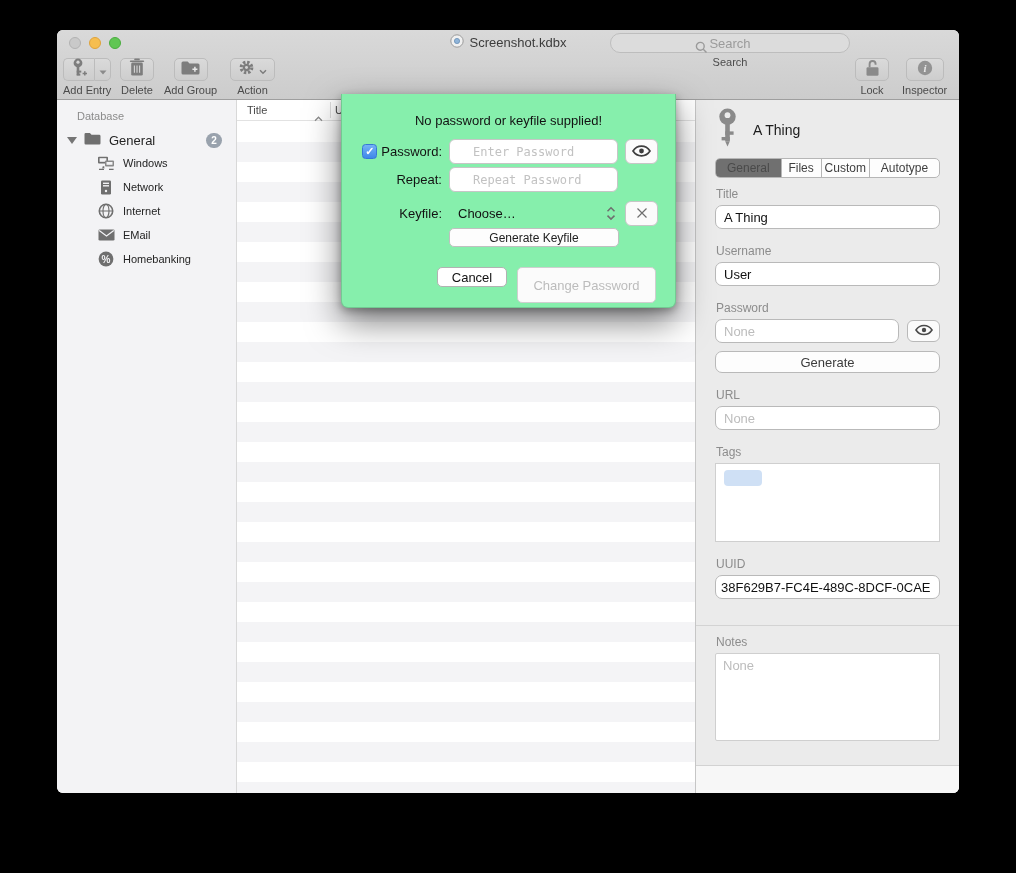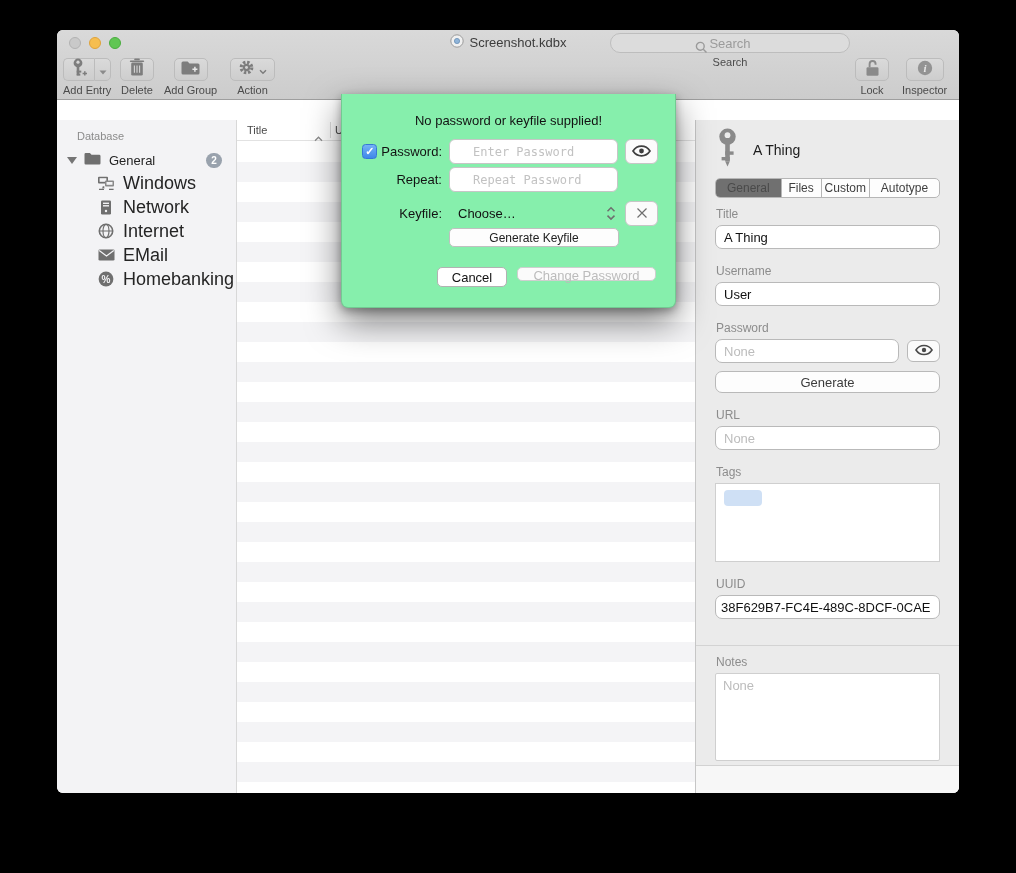--- a/index.html
+++ b/index.html
@@ -34,34 +34,34 @@
   .tb-label { font-size:11px; color:#4b4b4b; margin-top:3px; white-space:nowrap; }
 
   .search-wrap { position:absolute; left:553px; top:3px; width:240px; display:flex; flex-direction:column; align-items:center; }
   .search-input { width:240px; height:20px; border-radius:10px; border:1px solid #bdbdbd;
                   background:#dcdcdc; font-size:13px; color:#555; text-align:center; outline:none;
                   font-family:"Liberation Sans",sans-serif; }
   .search-input::placeholder { color:#9b9b9b; }
   .search-mag { position:absolute; left:85px; top:7px; pointer-events:none; }
 
   
-  .content { position:absolute; top:70px; left:0; right:0; bottom:0; display:flex;margin-top:20px; }
+  .content { position:absolute; top:70px; left:0; right:0; bottom:0; display:flex; }
 
   .sidebar { width:180px; flex:none; background:#f3f3f5; border-right:1px solid #d8d8d8; }
   .sb-header { margin:10px 0 0 20px; font-size:11px; color:#8b8b8b; }
   .sb-root { display:flex; align-items:center; height:22px; margin-top:7px; padding-left:10px; }
   .disclosure { width:0; height:0; border-left:5px solid transparent; border-right:5px solid transparent;
                 border-top:7px solid #757575; margin-right:7px; }
   .sb-root-label { margin-left:8px; font-size:13px; color:#242424; }
   .badge { margin-left:auto; margin-right:14px; min-width:16px; height:15px; padding:0 4px;
            border-radius:8px; background:#99a2ad; color:#fff; font-size:10px; font-weight:bold;
            display:flex; align-items:center; justify-content:center; }
   .sb-item { display:flex; align-items:center; height:24px; padding-left:40px; }
   .sb-item .sb-ic { width:18px; display:flex; justify-content:center; }
-  .sb-item-label { margin-left:8px; font-size:18px; color:#242424; }
+  .sb-item-label { margin-left:8px; font-size:11px; color:#242424; }
 
   .main { flex:1; background:#fff; position:relative; }
   .list-header { position:absolute; top:0; left:0; right:0; height:21px; background:#fff;
                  border-bottom:1px solid #e2e2e2; }
   .col-title { position:absolute; left:10px; top:4px; font-size:11px; color:#4a4a4a; }
   .sort-ind { position:absolute; left:77px; top:8px; }
   .col-div { position:absolute; left:93px; top:2px; bottom:2px; width:1px; background:#dcdcdc; }
   .col-u { position:absolute; left:98px; top:4px; font-size:11px; color:#4a4a4a; }
   .rows { position:absolute; top:22px; left:0; right:0; bottom:0;
           background:repeating-linear-gradient(180deg,#ffffff 0 20px,#f4f4f6 20px 40px); }
@@ -122,21 +122,21 @@
                background:#fbfbfb; display:flex; align-items:center; justify-content:center; flex:none; }
   .popup-cell { width:169px; margin-left:7px; display:flex; align-items:flex-start; flex:none; padding:0 2px 0 9px; }
   .popup-label { font-size:13px; color:#111; }
   .stepper { margin-left:auto; display:flex; }
   .gen-keyfile { width:170px; height:19px; margin-left:7px; border:1px solid #c0c0c0; border-radius:5px;
                  background:#fdfdfd; font-size:12px; color:#222; flex:none;
                  font-family:"Liberation Sans",sans-serif; }
   .sheet-actions { display:flex; justify-content:flex-end; gap:10px; margin:20px 19px 0 0; }
   .btn-cancel { width:70px; height:20px; border-radius:5px; background:#fff; border:1px solid #b2b2b2;
                 font-size:13px; color:#111; font-family:"Liberation Sans",sans-serif; }
-  .btn-changepw { width:139px; height:14px; border-radius:5px; background:#fbfbfb; border:1px solid #cfcfcf;
+  .btn-changepw { width:139px; height:36px; border-radius:5px; background:#fbfbfb; border:1px solid #cfcfcf;
                   font-size:13px; color:#bcbcbc; font-family:"Liberation Sans",sans-serif; }
   .mt11{margin-top:11px;} .mt3{margin-top:3px;} .mt9{margin-top:9px;} .mt2{margin-top:2px;}
 </style>
 </head>
 <body>
 
 <div class="stage">
   <div class="window">
 
     <div class="header">

